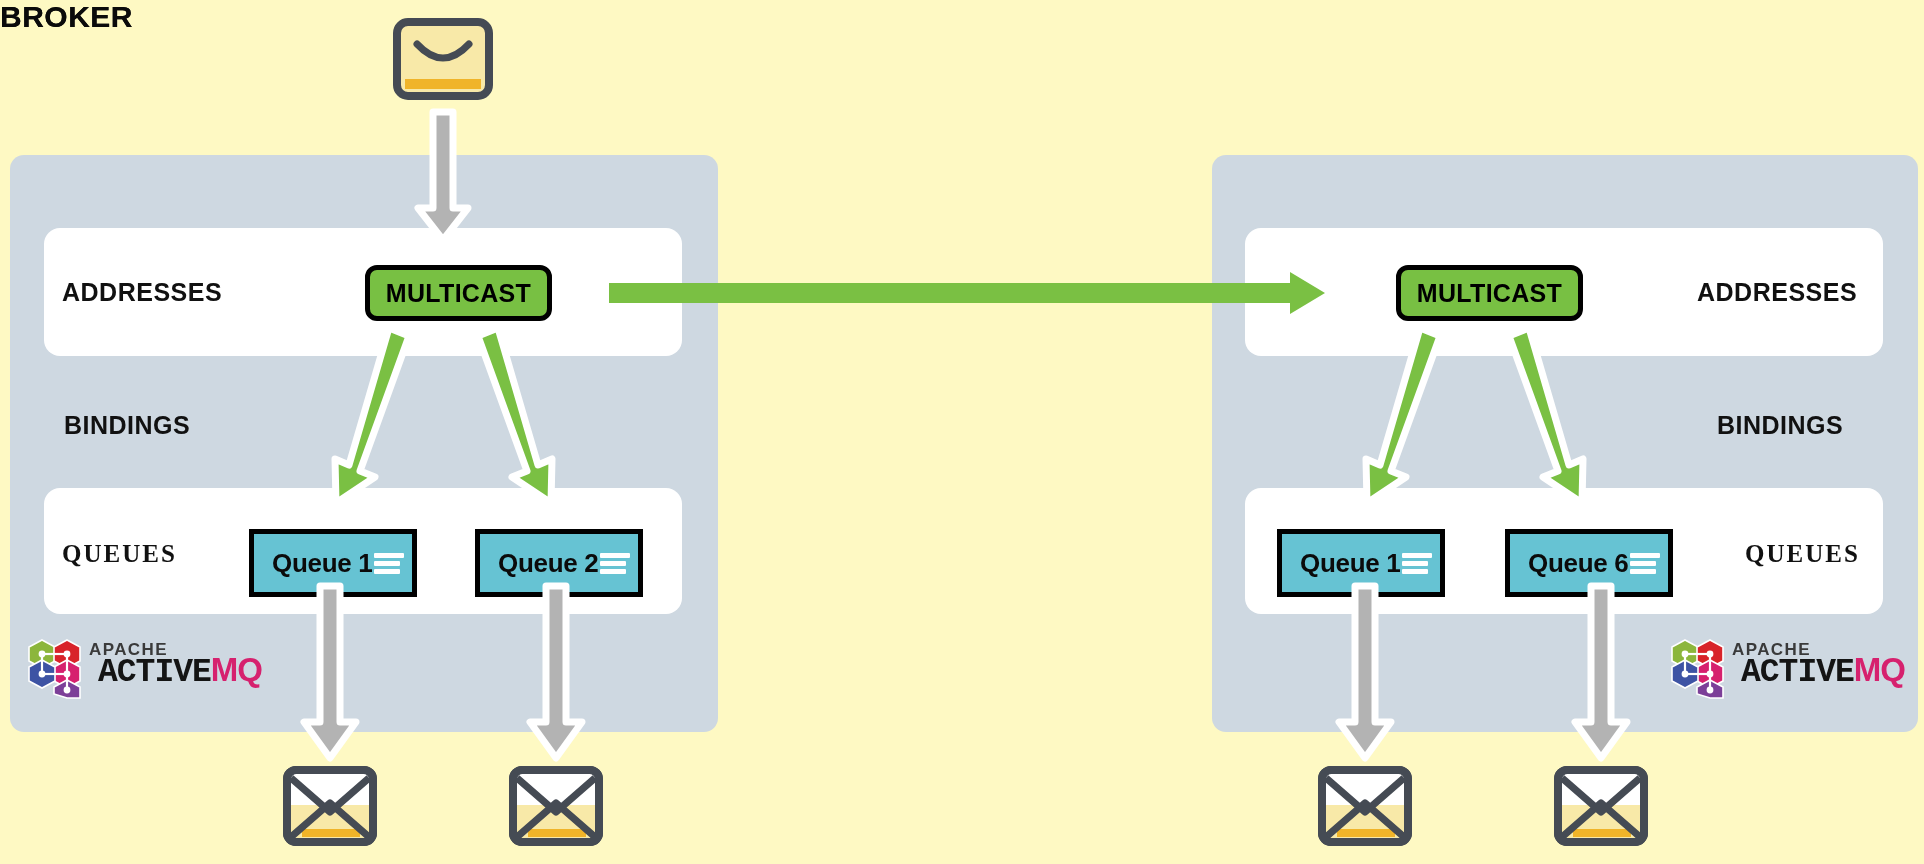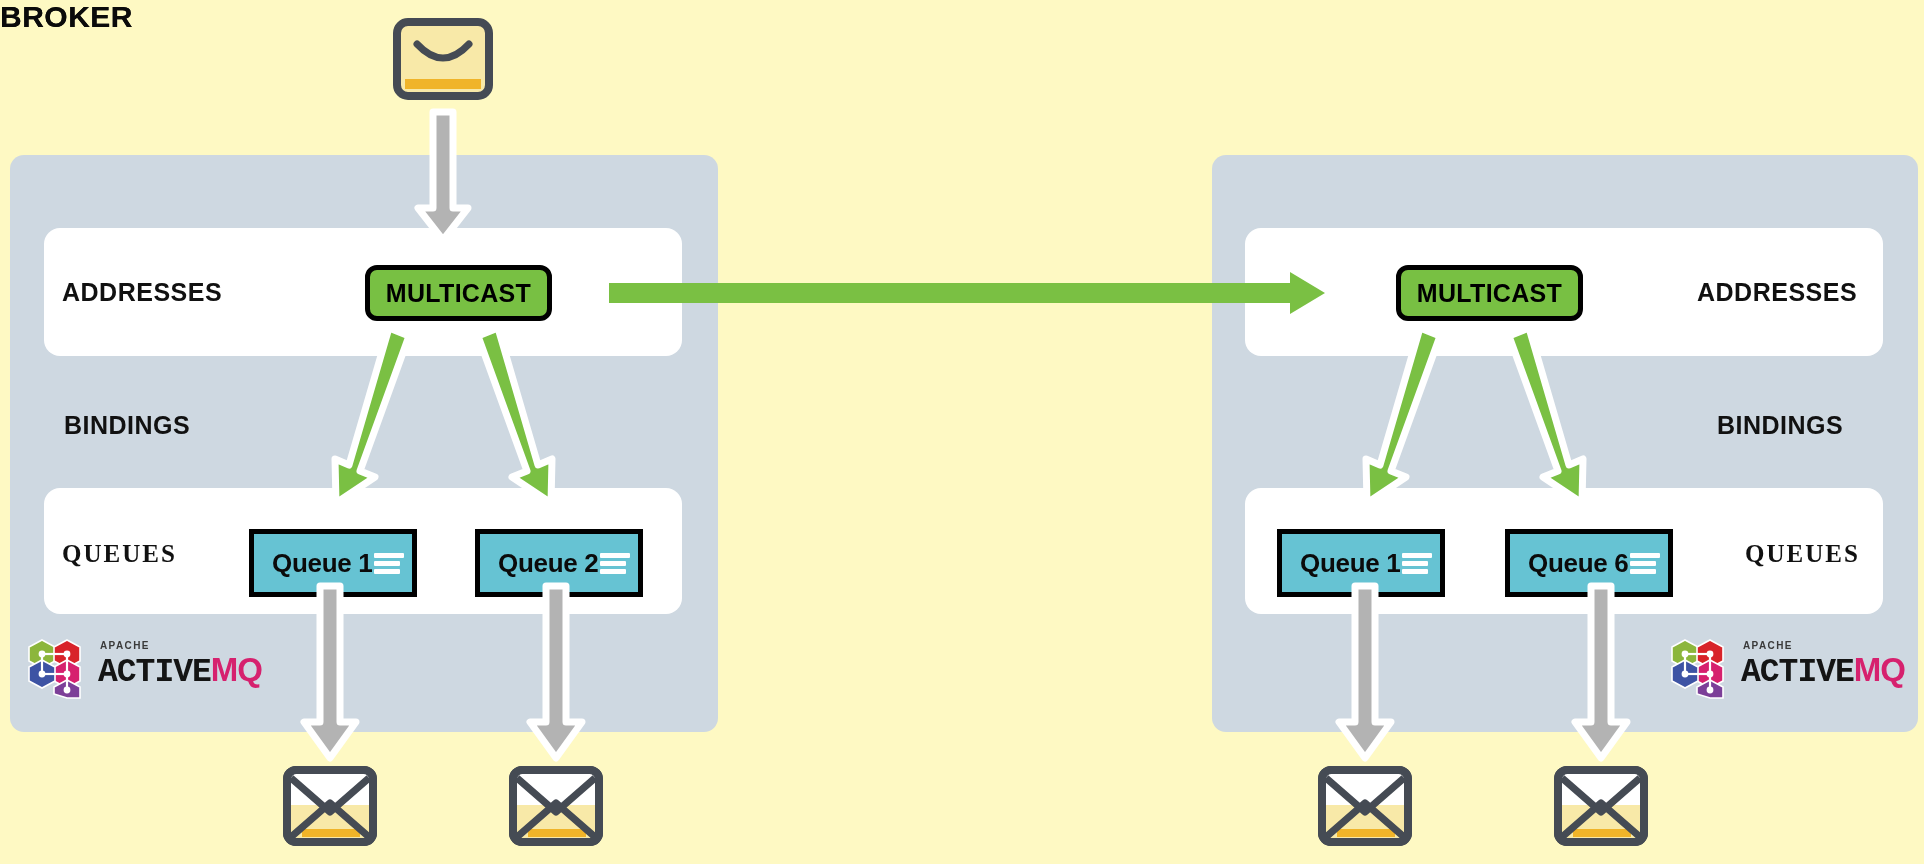--- a/index.html
+++ b/index.html
@@ -120,22 +120,22 @@
   #env-out4{left:1553px;top:765px;width:96px;height:82px;}
 
   
   .arrow-layer{position:absolute;left:0;top:0;width:1924px;height:864px;pointer-events:none;}
 
   
   .amq-logo{position:absolute;width:242px;height:62px;}
   #logo-left{left:22px;top:638px;}
   #logo-right{left:1665px;top:638px;}
   .amq-apache{
-    position:absolute;left:78px;top:2px;
-    font-size:10px;font-weight:bold;letter-spacing:1.4px;color:#3a3a3a;text-align:right;
+    position:absolute;left:67px;top:2px;
+    font-size:17px;font-weight:bold;letter-spacing:1.4px;color:#3a3a3a;text-align:right;
   }
   .amq-word{
     position:absolute;left:76px;top:14px;
     font-size:33px;font-weight:bold;letter-spacing:-1px;line-height:36px;
     white-space:nowrap;
   }
   .amq-active{color:#141414;font-family:Liberation Mono, monospace;}
   .amq-mq{color:#d6216e;margin-top:36px;}
 </style>
 </head>

